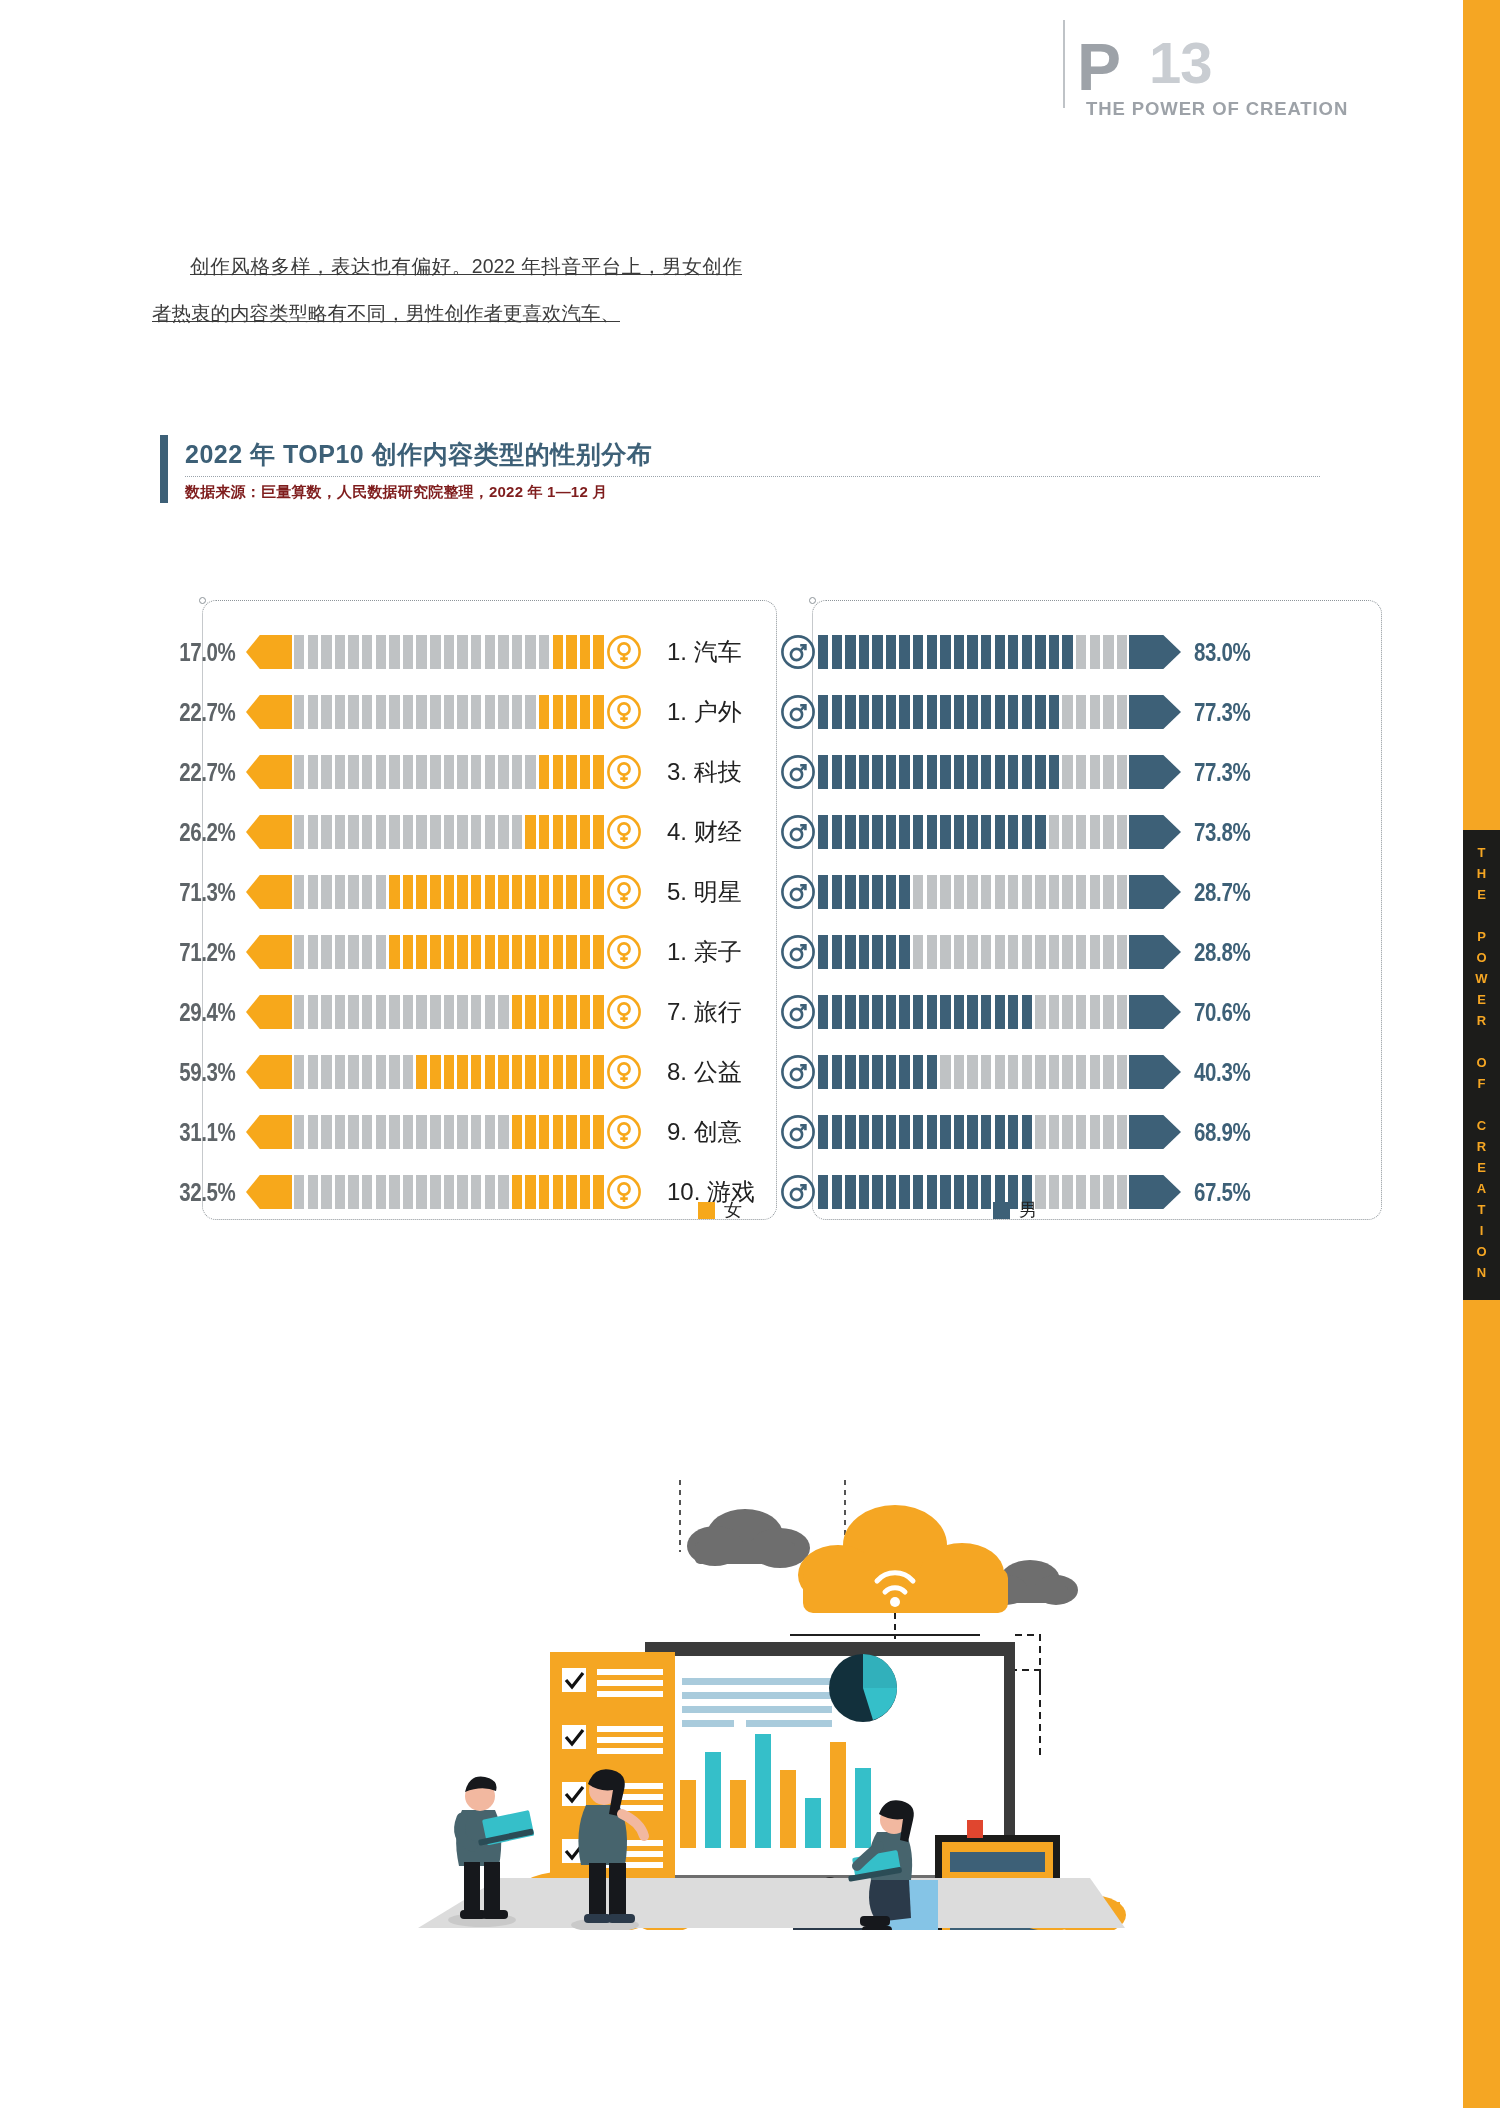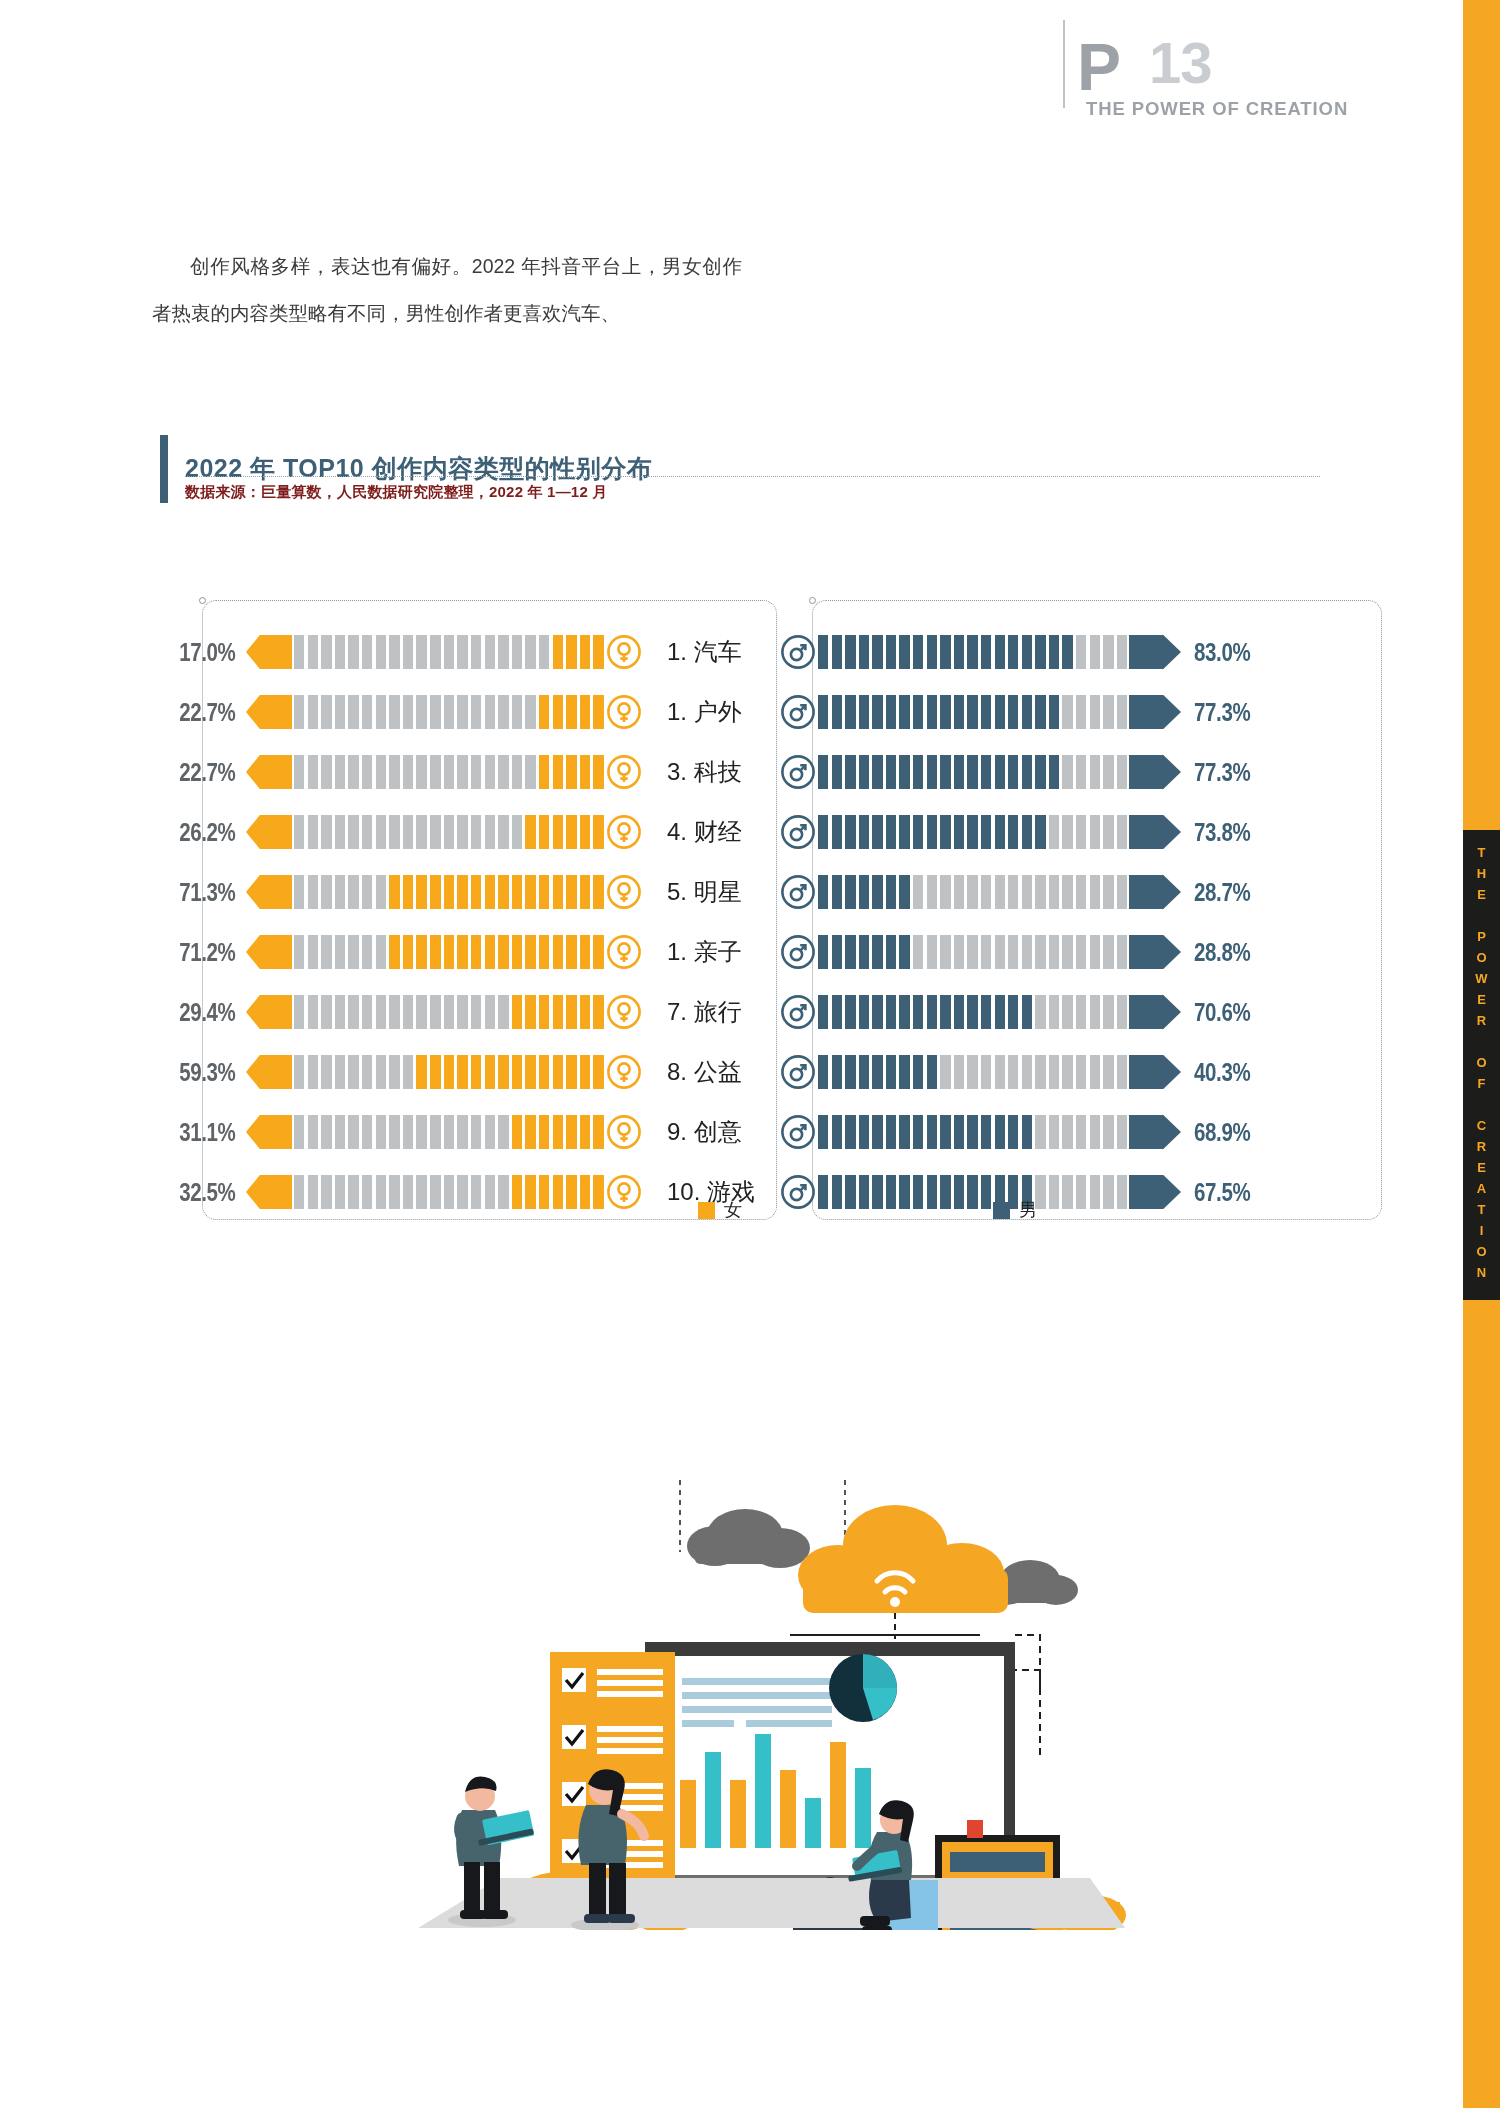--- a/index.html
+++ b/index.html
@@ -48,27 +48,27 @@
   }
 
   
   .para-wrap { position:absolute; left:152px; top:243px; width:1245px; display:flex; gap:60px; }
   .para-col { width:590px; }
   .para-col p {
     font-size:19.5px; line-height:47px; color:#3B3B3B;
     text-align:justify; text-justify:inter-character;
     font-family:"Liberation Sans","DejaVu Sans",sans-serif;
   }
-  .para-col.first p { text-indent: 38px; }
+  .para-col.first p { text-indent: 38px; text-decoration: underline; }
 
   
   .title-block { position:absolute; left:160px; top:435px; width:1160px; height:70px; }
   .title-bar { position:absolute; left:0; top:0; width:8px; height:68px; background:#3D6077; }
   .title-main {
-    position:absolute; left:25px; top:17px;
+    position:absolute; left:25px; top:3px;
     font-size:25px; font-weight:700; color:#3D6077; letter-spacing:0.5px;
     white-space:nowrap;
   }
   .title-dotline {
     position:absolute; left:25px; top:41px; right:0; height:1px;
     border-top:1px dotted #9AA3AB;
   }
   .title-sub {
     position:absolute; left:25px; top:48px;
     font-size:15px; font-weight:700; color:#7f1d1d; letter-spacing:0.2px;

